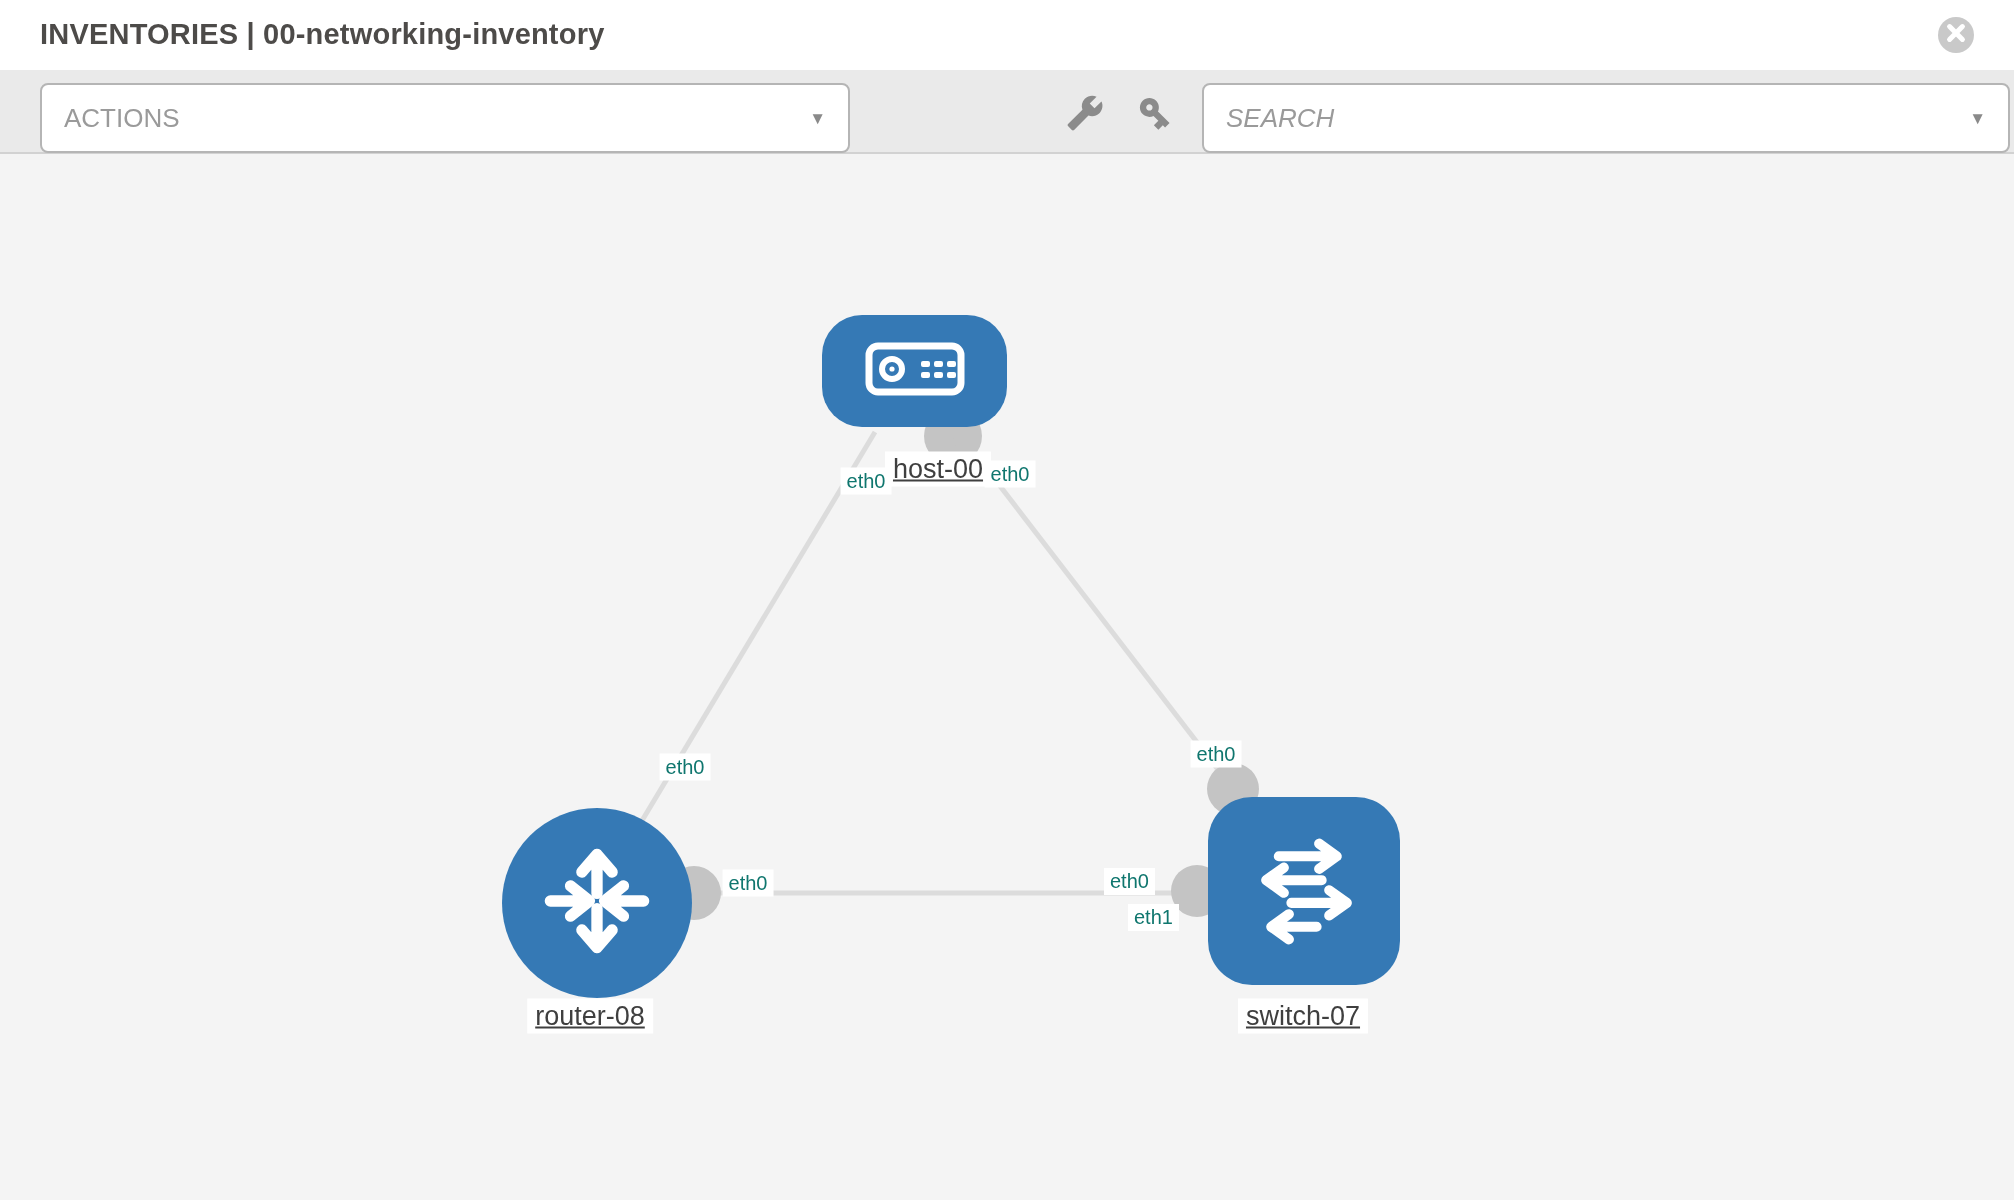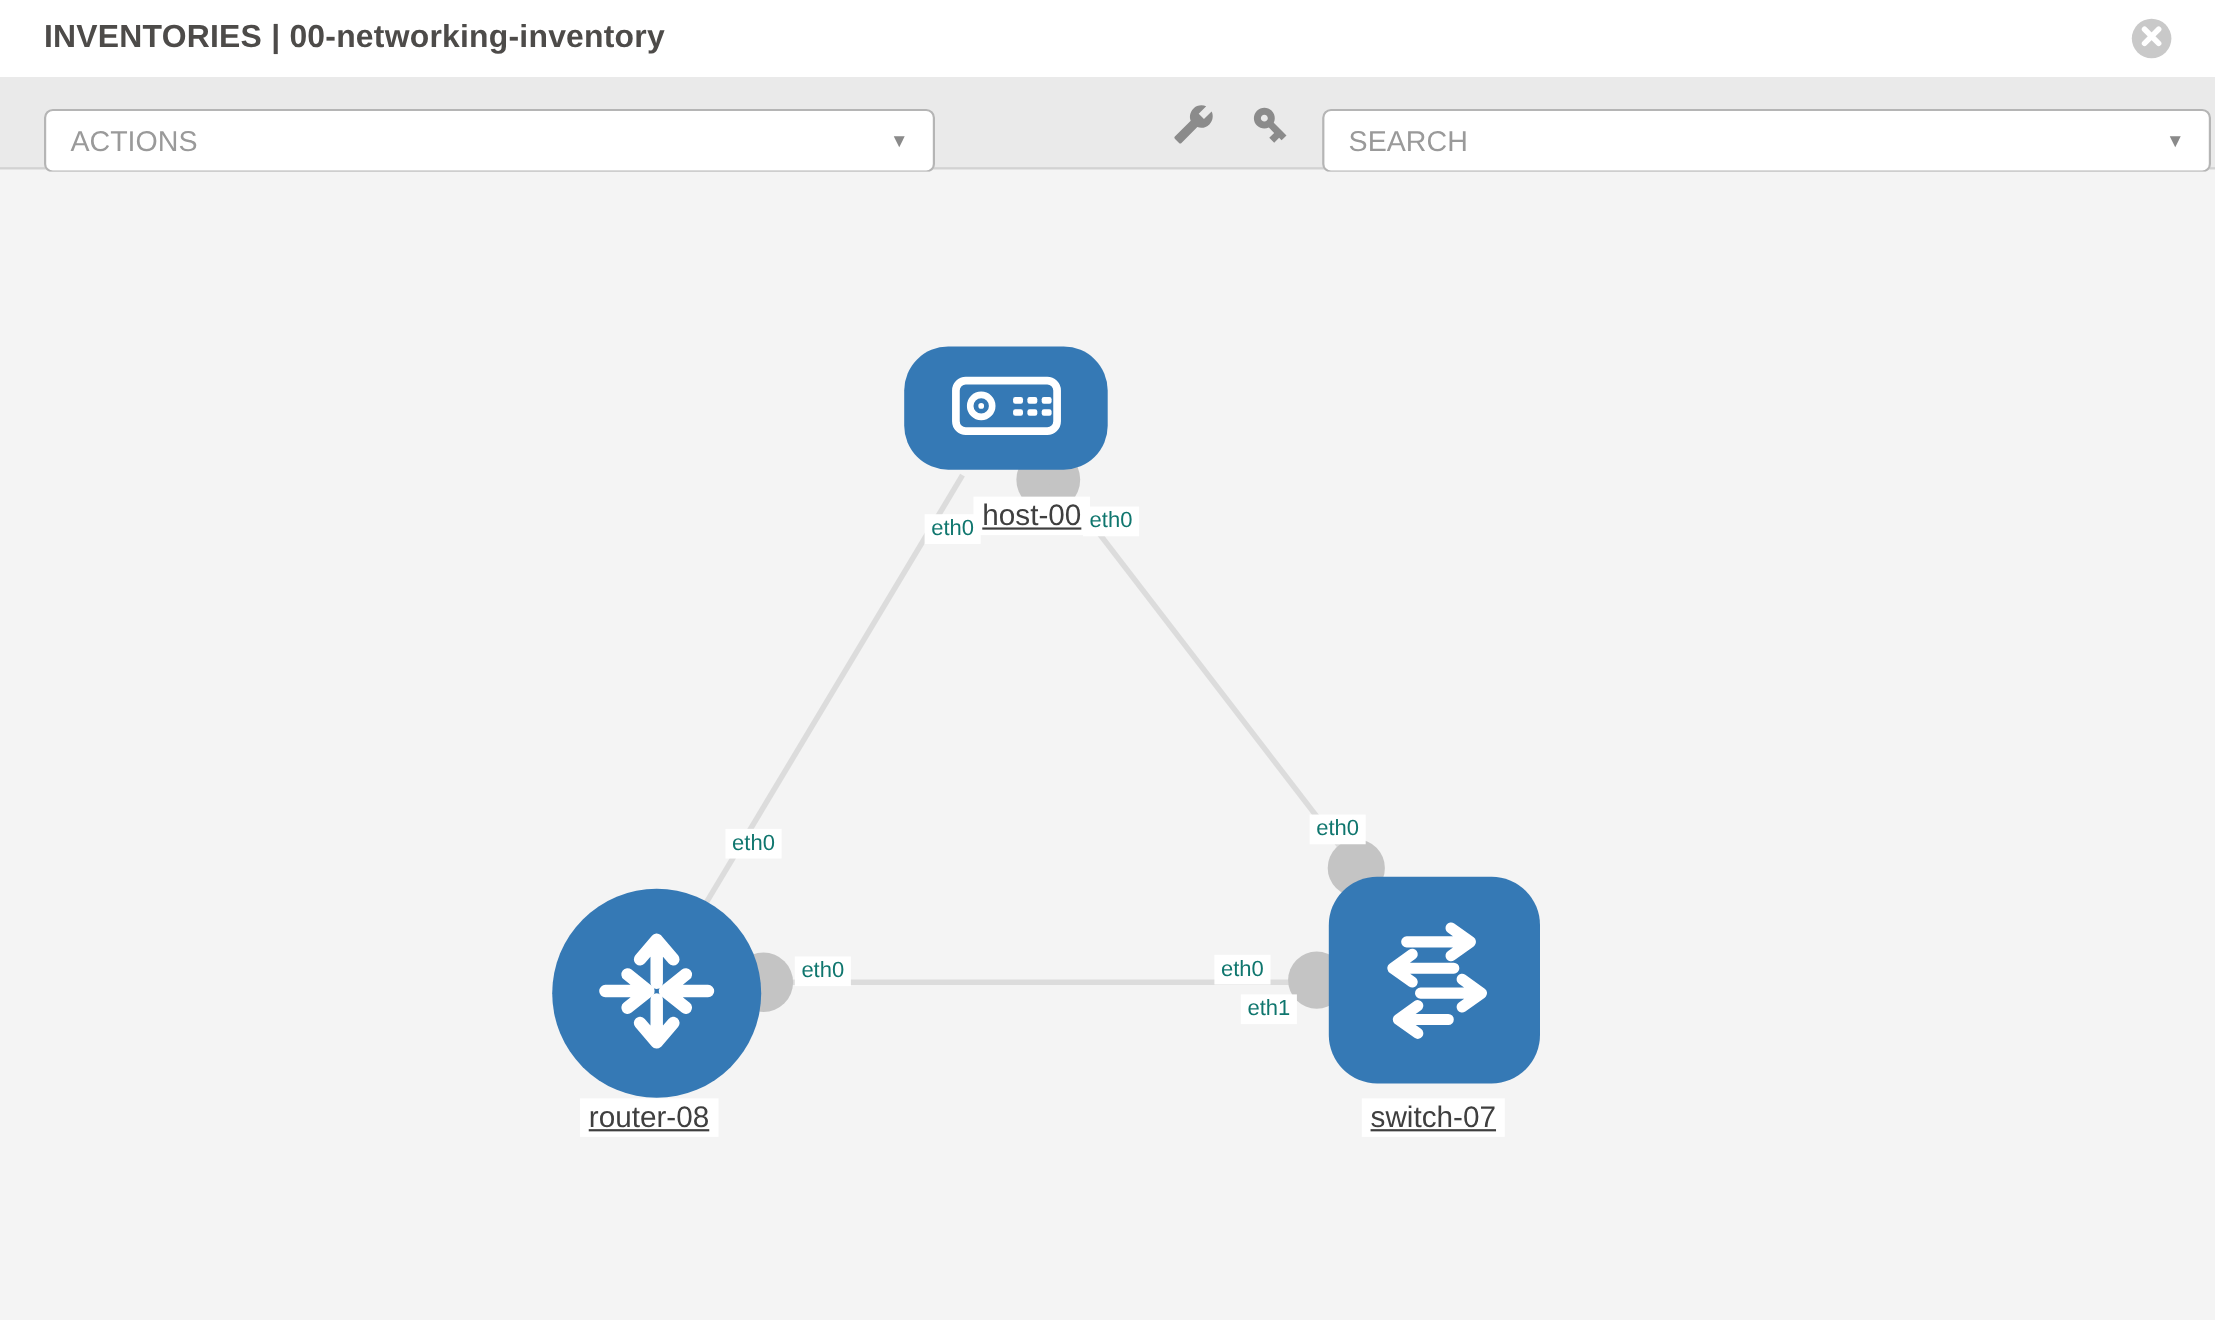--- a/index.html
+++ b/index.html
@@ -20,30 +20,30 @@
     border-radius:50%; background:#c9c9c9; cursor:pointer;
     display:flex; align-items:center; justify-content:center;
   }
 
   
   .toolbar {
     position:absolute; left:0; top:70px; width:2014px; height:84px;
     background:#eaeaea; border-bottom:2px solid #d2d2d2;
   }
   .dropdown {
-    position:absolute; top:13px; height:58px; background:#ffffff;
+    position:absolute; top:13px; height:70px; background:#ffffff;
     border:2px solid #b5b5b5; border-radius:8px;
     display:flex; align-items:center; padding:0 22px;
-    font-size:26px; color:#9a9a9a; cursor:pointer;margin-top:16px;
+    font-size:26px; color:#9a9a9a; cursor:pointer;
   }
   .dropdown .chevron {
     margin-left:auto; font-size:17px; color:#8a8a8a; line-height:1;
   }
   .dd-actions { left:40px;  width:810px; }
-  .dd-search  { left:1202px; width:808px; }
+  .dd-search  { left:1202px; width:808px;font-style:italic; }
   .tool-icon {
     position:absolute; top:24px; width:38px; height:38px; cursor:pointer;
   }
   .tool-icon svg { width:38px; height:38px; fill:#8b8b8b; }
   .ti-wrench { left:1066px; }
   .ti-key    { left:1136px; }
 
   
   .canvas {
     position:absolute; left:0; top:156px; width:2014px; height:1044px;

